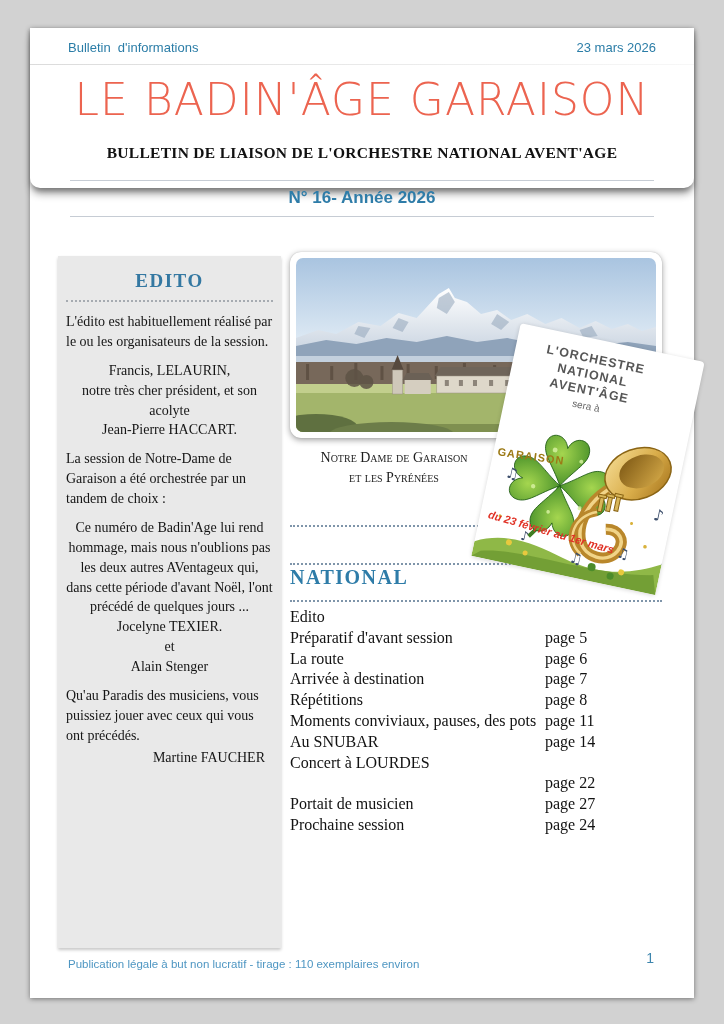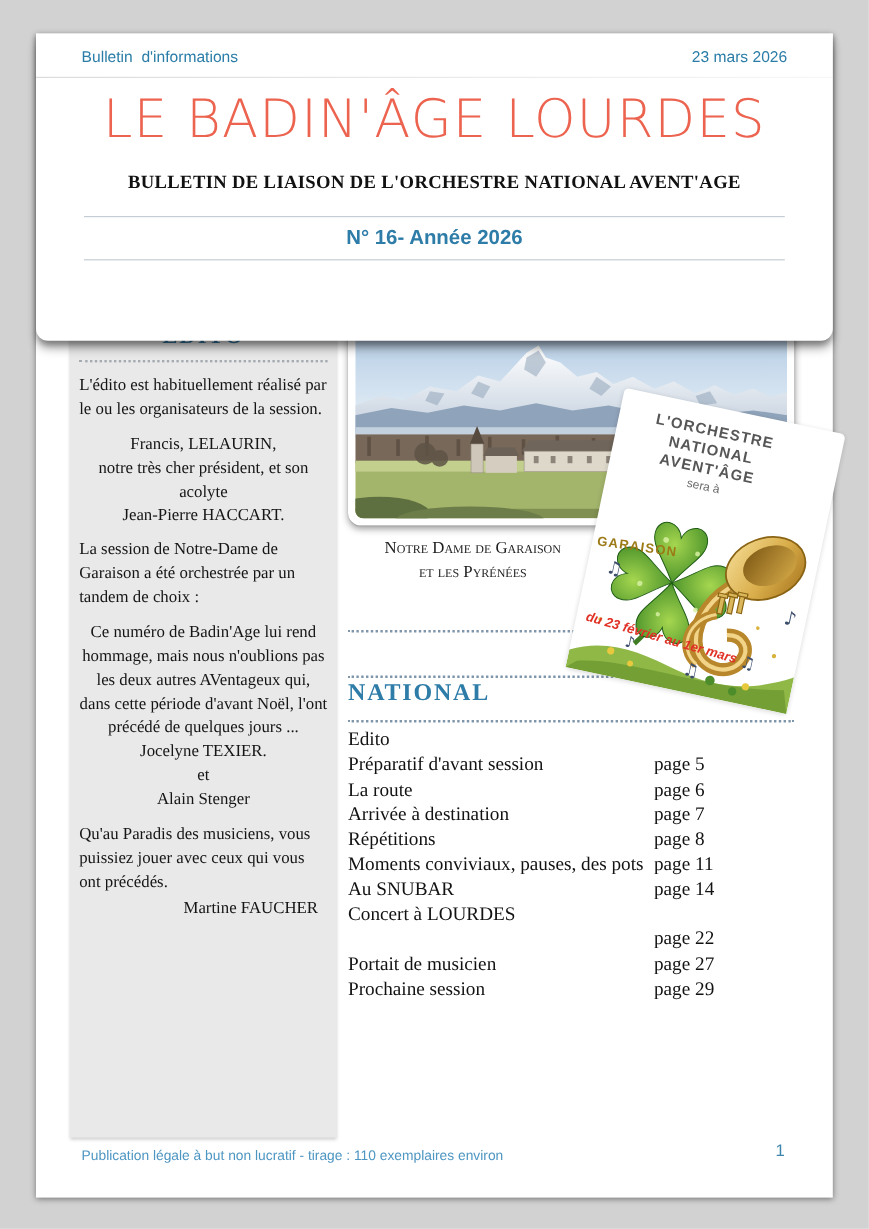--- a/index.html
+++ b/index.html
@@ -7,21 +7,21 @@
     width:724px;height:1024px;position:relative;overflow:hidden;
     background:#d2d2d2;
     font-family:"Liberation Serif", serif;
   }
   .page{
     position:absolute;left:30px;top:28px;width:664px;height:970px;
     background:#ffffff;box-shadow:0 1px 5px rgba(0,0,0,.45);
   }
   
   .top-sheet{
-    position:absolute;top:0;left:0;right:0;height:256px;background:#fff;
+    position:absolute;top:0;left:0;right:0;height:160px;background:#fff;
     border-radius:0 0 10px 10px;
     box-shadow:0 7px 9px -2px rgba(0,0,0,.45), 0 3px 4px rgba(0,0,0,.18);
     z-index:5;
   }
   .top-sheet::before{
     content:"";position:absolute;top:36px;left:0;right:0;height:1px;
     background:linear-gradient(to right, rgba(0,0,0,.14), rgba(0,0,0,.03));
   }
   .hdr-left,.hdr-right{
     position:absolute;top:12px;font-family:"Liberation Sans",sans-serif;
@@ -126,21 +126,21 @@
   }
 </style>
 </head>
 <body>
 
 <div class="page">
 
   <div class="top-sheet">
     <div class="hdr-left">Bulletin  d'informations</div>
     <div class="hdr-right">23 mars 2026</div>
-    <div class="m-title">LE BADIN'ÂGE LOURDES</div>
+    <div class="m-title">LE BADIN'ÂGE GARAISON</div>
     <div class="m-sub">BULLETIN DE LIAISON DE L'ORCHESTRE NATIONAL AVENT'AGE</div>
     <div class="m-hr1"></div>
     <div class="m-issue">N° 16- Année 2026</div>
     <div class="m-hr2"></div>
   </div>
 
   <div class="edito">
     <div class="ed-h">EDITO</div>
     <div class="ed-rule"></div>
     <div class="ed-p">L'édito est habituellement réalisé par le ou les organisateurs de la session.</div>
@@ -362,20 +362,20 @@
       <div class="toc-row">
           <span class="toc-title"></span>
           <span class="toc-page">page 22</span>
         </div>
       <div class="toc-row">
           <span class="toc-title">Portait de musicien</span>
           <span class="toc-page">page 27</span>
         </div>
       <div class="toc-row">
           <span class="toc-title">Prochaine session</span>
-          <span class="toc-page">page 29</span>
+          <span class="toc-page">page 24</span>
         </div>
     </div>
   </div>
 
   <div class="foot-note">Publication légale à but non lucratif - tirage : 110 exemplaires environ</div>
   <div class="foot-page">1</div>
 </div>
 
 </body></html>

